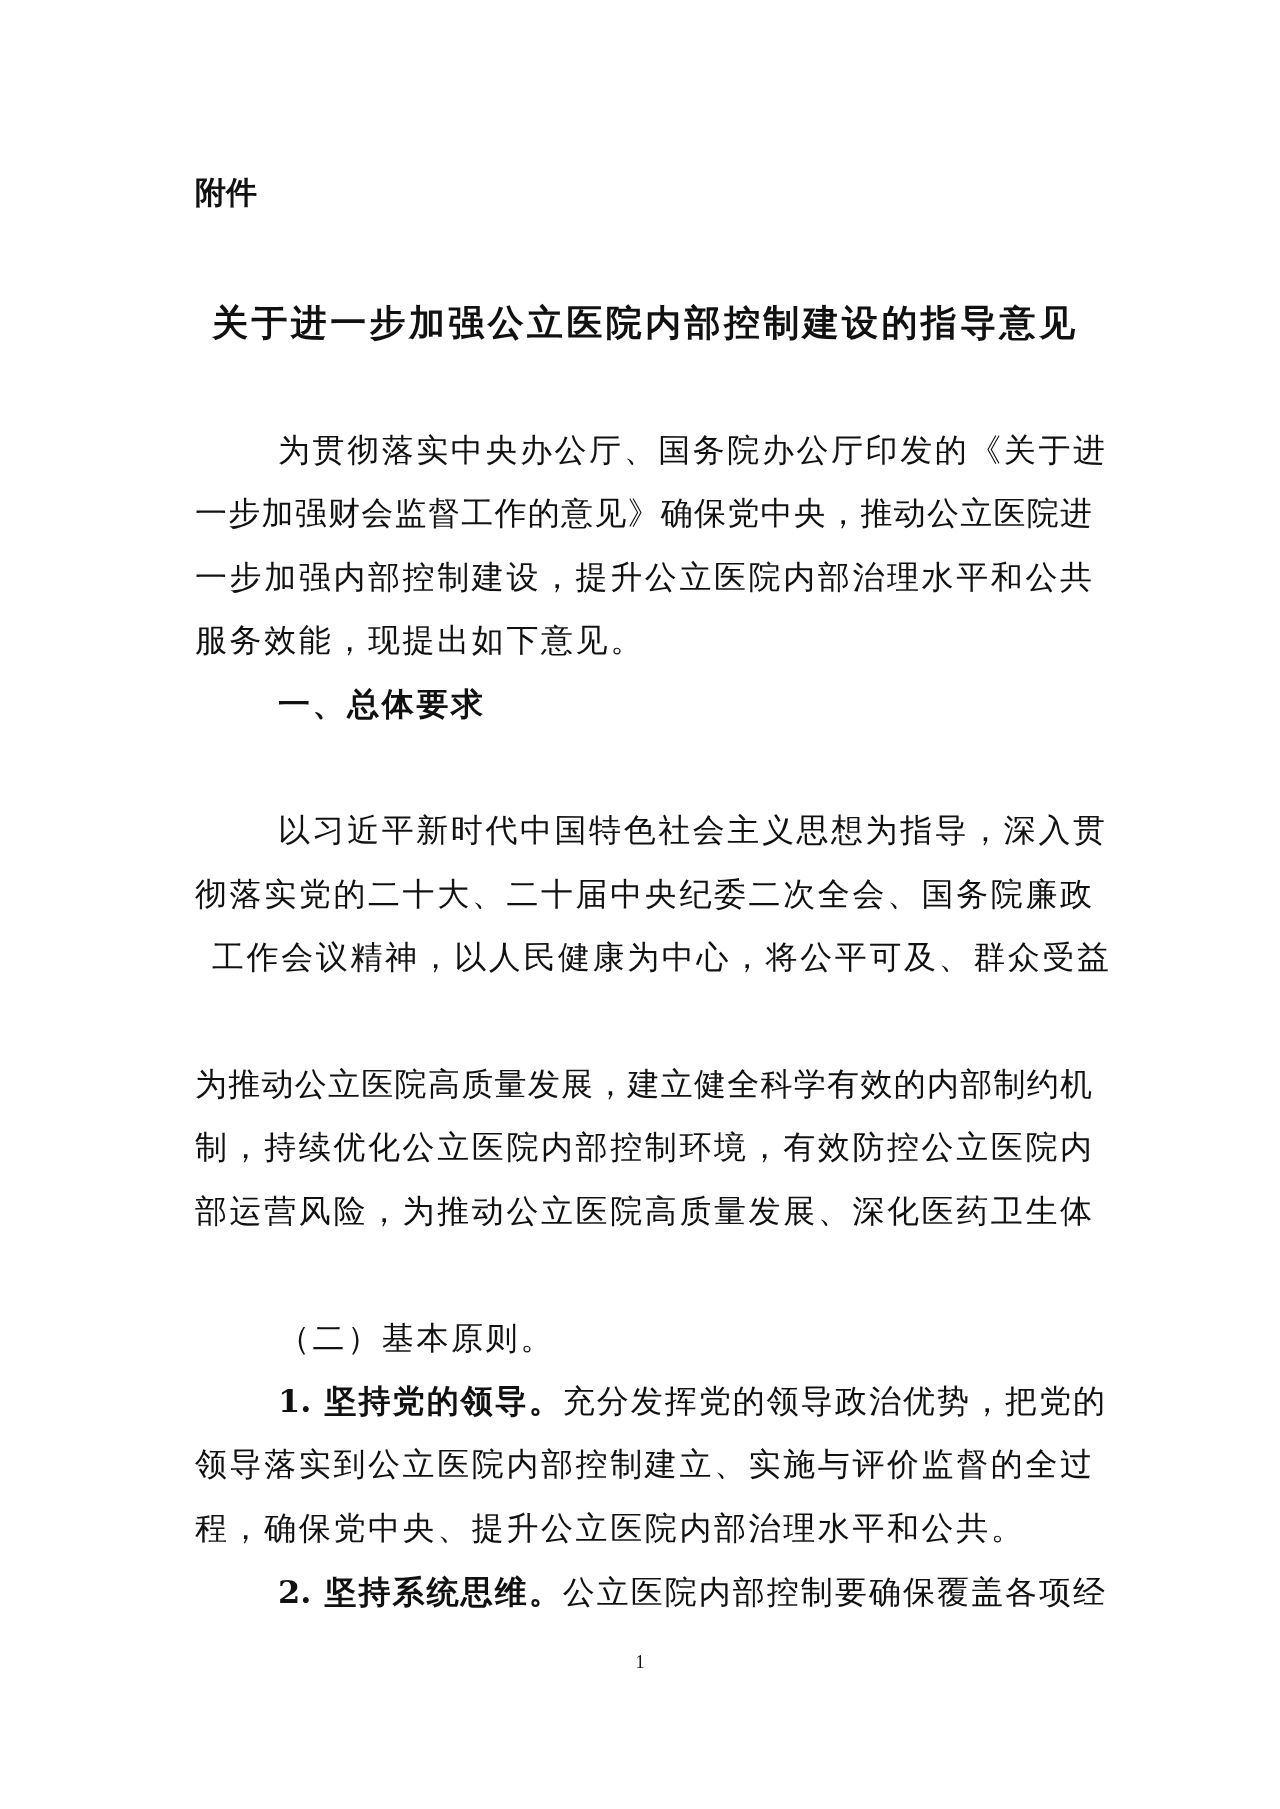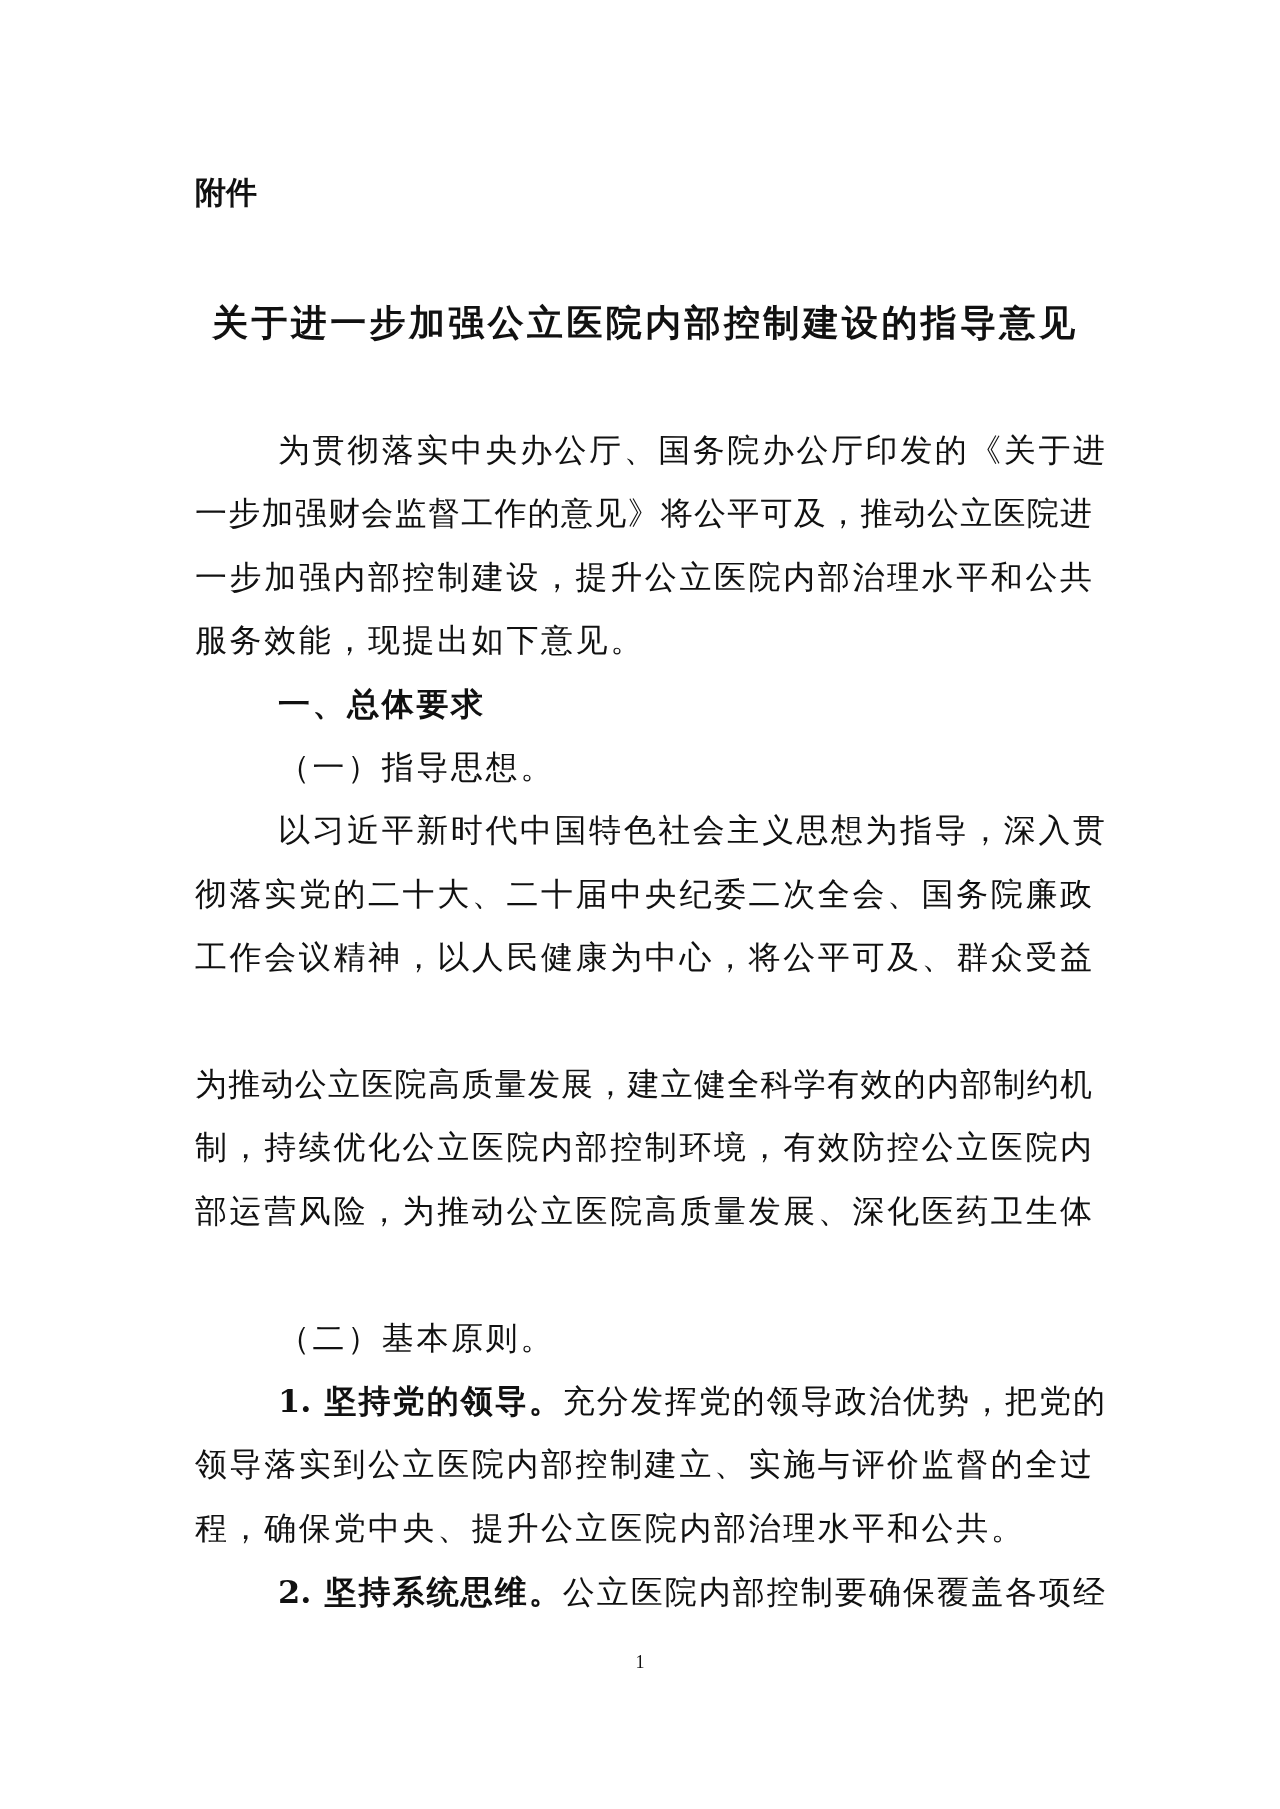--- a/index.html
+++ b/index.html
@@ -30,28 +30,27 @@
   }
 </style>
 </head>
 <body>
 
 <div class="page">
   <div class="attachment-label">附件</div>
   <div class="doc-title">关于进一步加强公立医院内部控制建设的指导意见</div>
 
   <div class="body-line indent full" style="top: 430px; letter-spacing: 0px;"><span>为贯彻落实中央办公厅、国务院办公厅印发的《关于进</span></div>
-  <div class="body-line full" style="top: 493px; letter-spacing: 0px;"><span>一步加强财会监督工作的意见》将公平可及，推动公立医院进</span></div>
+  <div class="body-line full" style="top: 493px; letter-spacing: 0px;"><span>一步加强财会监督工作的意见》确保党中央，推动公立医院进</span></div>
   <div class="body-line partial" style="top:620px"><span>服务效能，现提出如下意见。</span></div>
   <div class="body-line full" style="top: 557px; letter-spacing: 0px;"><span>一步加强内部控制建设，提升公立医院内部治理水平和公共</span></div>
   <div class="body-line indent partial heading-1" style="top:684px"><span>一、总体要求</span></div>
-  <div class="body-line indent partial" style="top:747px"><span>（一）指导思想。</span></div>
   <div class="body-line indent full" style="top: 810px; letter-spacing: 0px;"><span>以习近平新时代中国特色社会主义思想为指导，深入贯</span></div>
   <div class="body-line full" style="top: 874px; letter-spacing: 0px;"><span>彻落实党的二十大、二十届中央纪委二次全会、国务院廉政</span></div>
-  <div class="body-line full" style="top: 937px; letter-spacing: 0px;"><span>工作会议精神，以人民健康为中心，将公平可及、群众受益</span></div>
+  <div class="body-line full" style="top: 937px; letter-spacing: 0px; margin-left: 17px;"><span>工作会议精神，以人民健康为中心，将公平可及、群众受益</span></div>
   <div class="body-line full" style="top: 1064px; letter-spacing: 0px;"><span>为推动公立医院高质量发展，建立健全科学有效的内部制约机</span></div>
   <div class="body-line full" style="top: 1127px; letter-spacing: 0px;"><span>制，持续优化公立医院内部控制环境，有效防控公立医院内</span></div>
   <div class="body-line full" style="top: 1191px; letter-spacing: 0px;"><span>部运营风险，为推动公立医院高质量发展、深化医药卫生体</span></div>
   <div class="body-line indent partial" style="top:1318px"><span>（二）基本原则。</span></div>
   <div class="body-line indent full" style="top: 1381px; letter-spacing: 0px;"><span class="bold-lead">1. 坚持党的领导。</span><span>充分发挥党的领导政治优势，把党的</span></div>
   <div class="body-line full" style="top: 1444px; letter-spacing: 0px;"><span>领导落实到公立医院内部控制建立、实施与评价监督的全过</span></div>
   <div class="body-line partial" style="top:1508px"><span>程，确保党中央、提升公立医院内部治理水平和公共。</span></div>
   <div class="body-line indent full" style="top: 1572px; letter-spacing: 0px;"><span class="bold-lead">2. 坚持系统思维。</span><span>公立医院内部控制要确保覆盖各项经</span></div>
 
   <div class="page-number">1</div>

